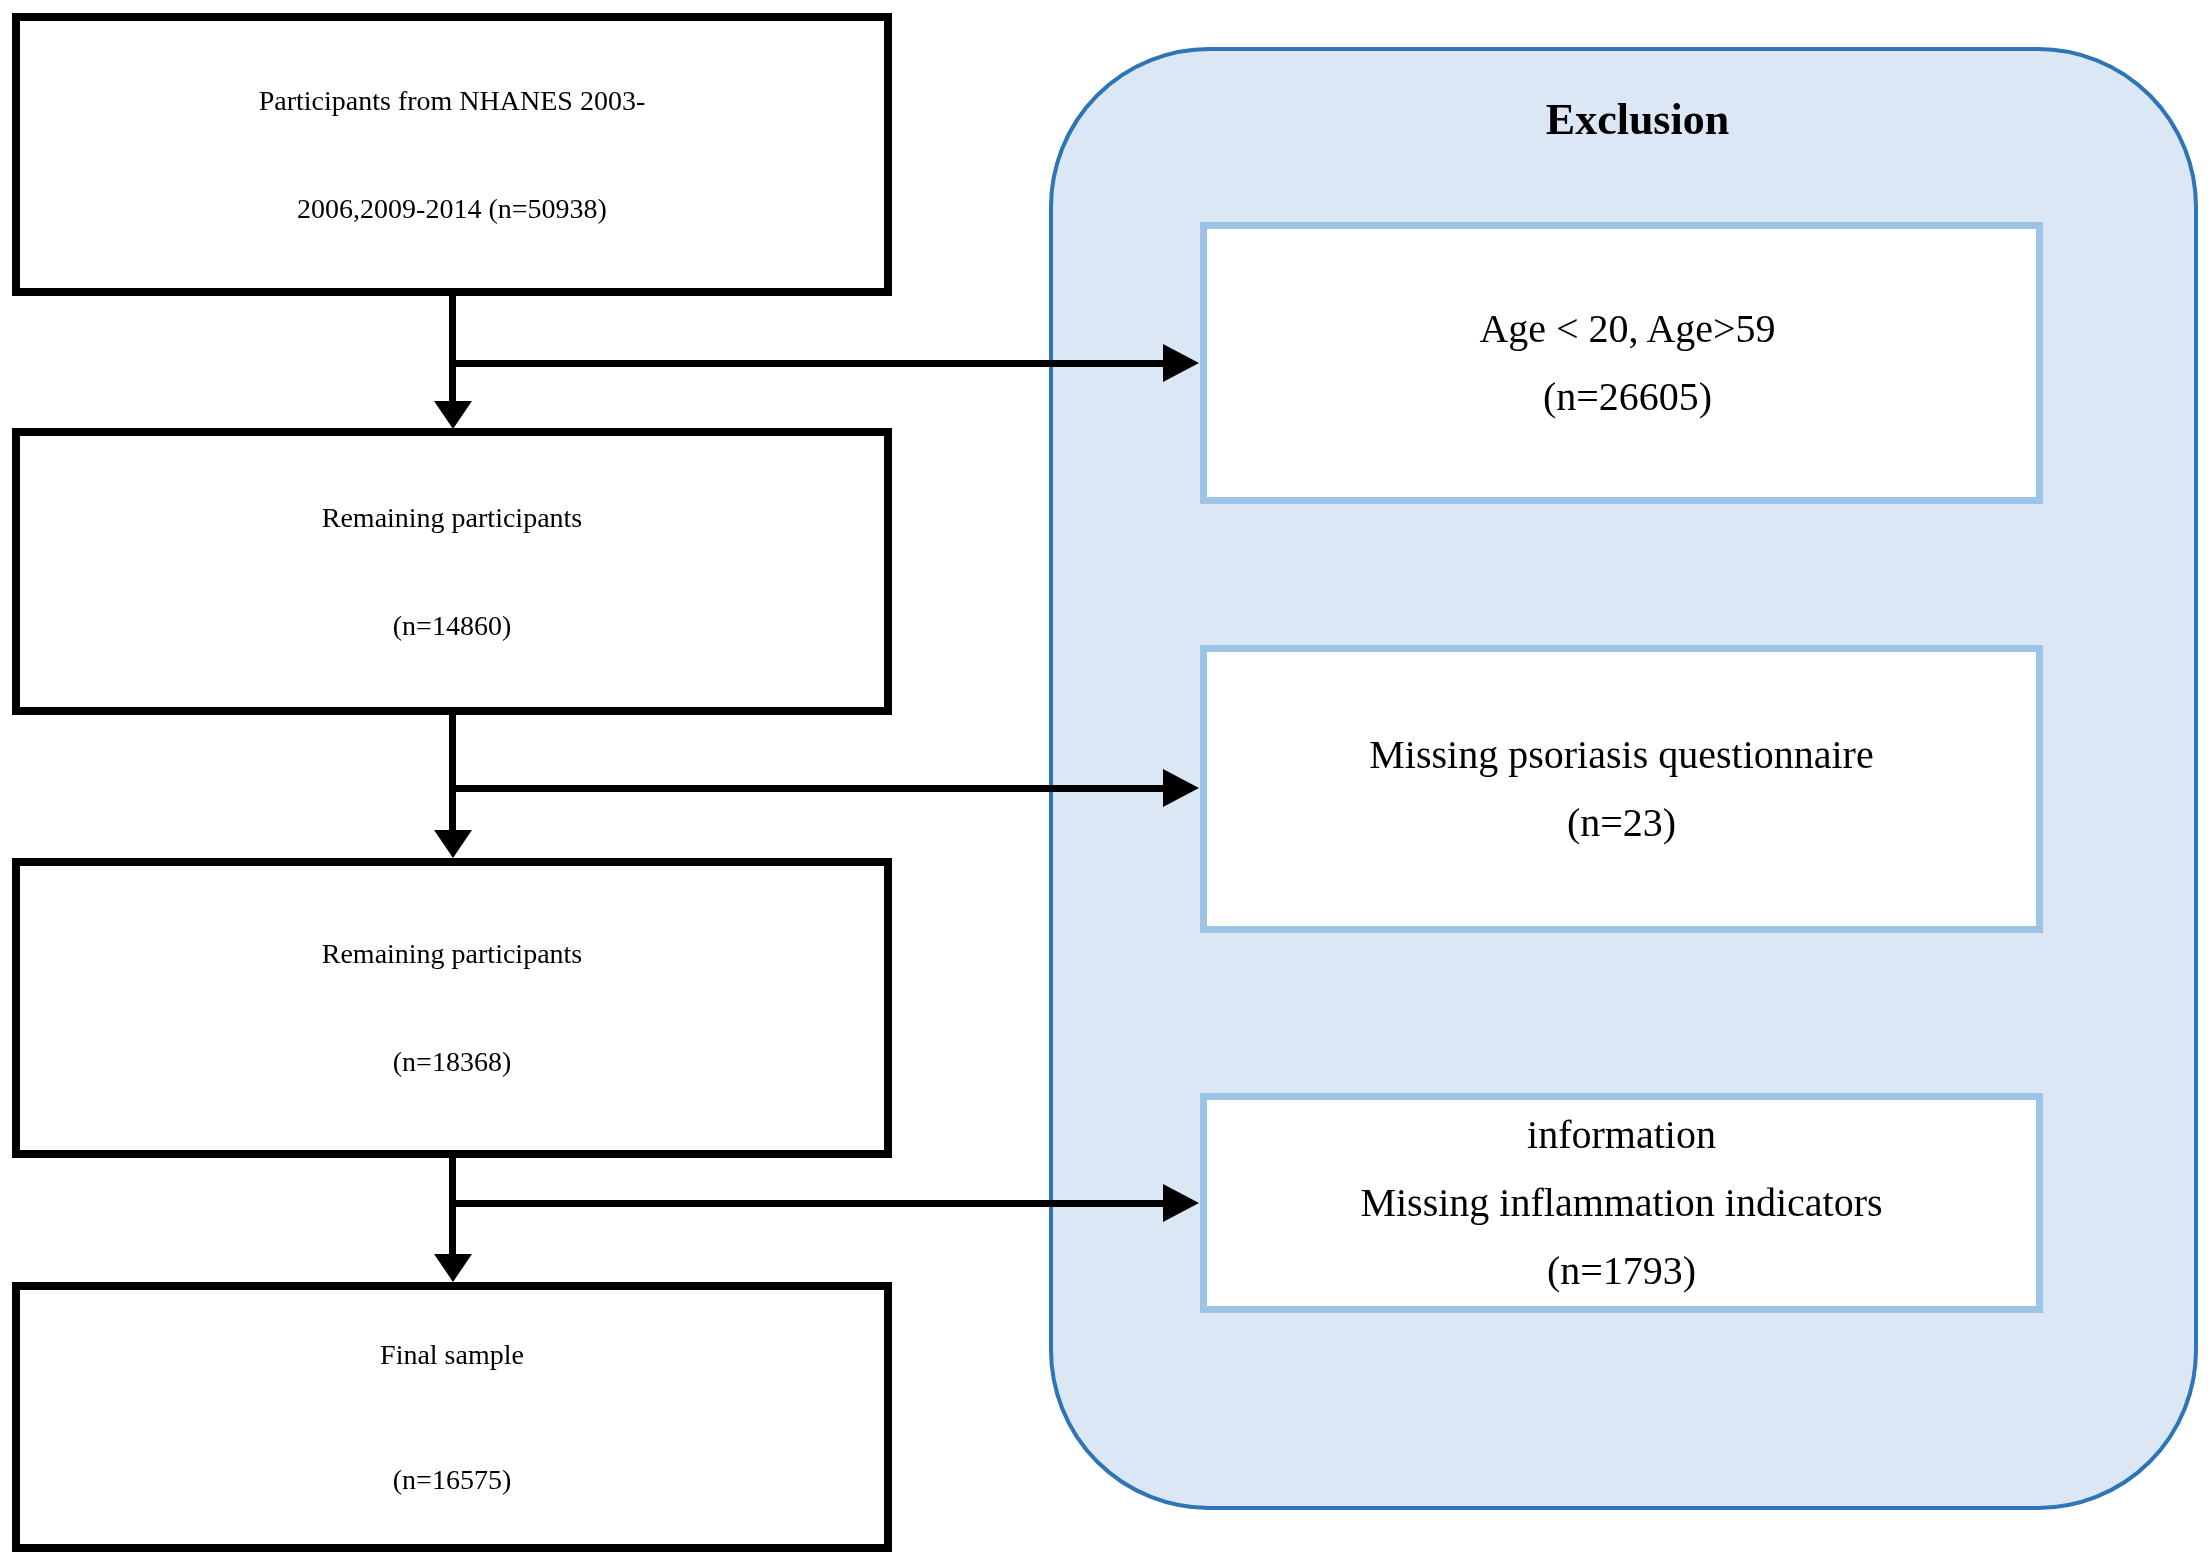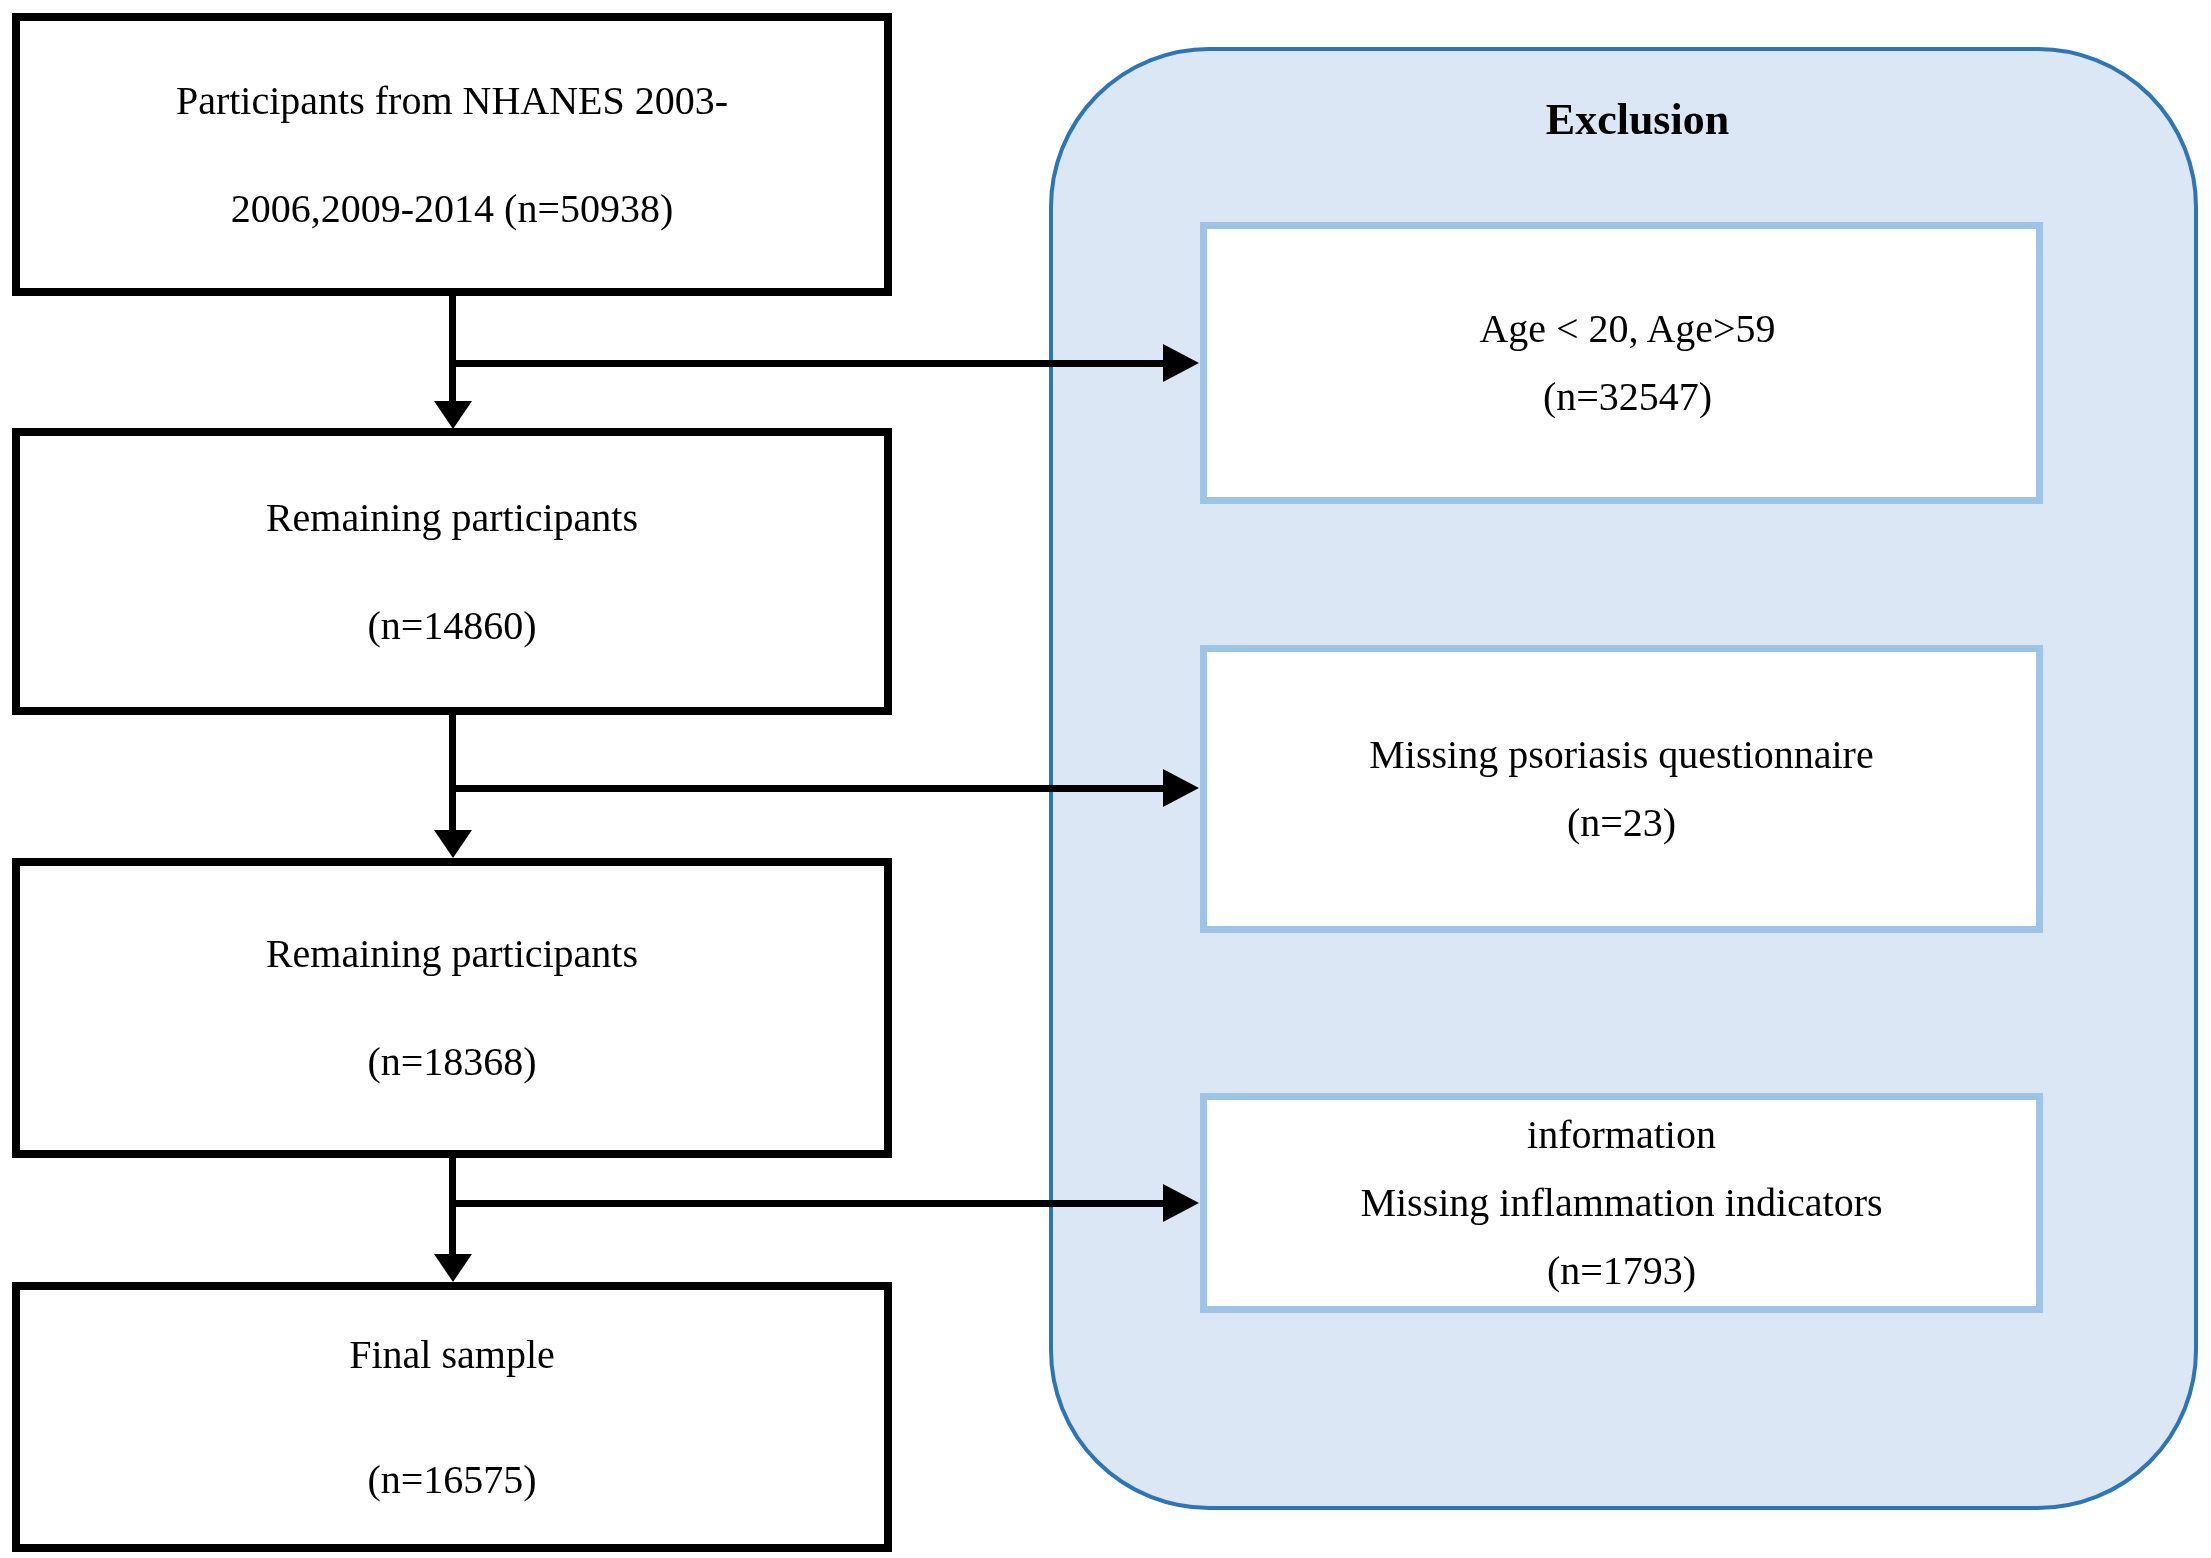--- a/index.html
+++ b/index.html
@@ -46,21 +46,21 @@
     left: 12px;
     width: 880px;
     box-sizing: border-box;
     background: var(--box_fill, #ffffff);
     border: 8px solid var(--ink, #000000);
     display: flex;
     flex-direction: column;
     justify-content: center;
     align-items: center;
     text-align: center;
-    font-size: 40px;
+    font-size: 28px;
     line-height: 108px;
   }
   .lbox.b1 { top: 13px;   height: 283px; }
   .lbox.b2 { top: 428px;  height: 287px; }
   .lbox.b3 { top: 858px;  height: 300px; }
   .lbox.b4 { top: 1282px; height: 270px; gap: 17px; }
 
   
   .ebox {
     position: absolute;
@@ -155,21 +155,21 @@
     <div class="tline">(n=18368)</div>
   </div>
 
   <div class="lbox b4">
     <div class="tline">Final sample</div>
     <div class="tline">(n=16575)</div>
   </div>
 
   <div class="ebox e1">
     <div class="tline">Age &lt; 20, Age&gt;59</div>
-    <div class="tline">(n=32547)</div>
+    <div class="tline">(n=26605)</div>
   </div>
 
   <div class="ebox e2">
     <div class="tline">Missing psoriasis questionnaire</div>
     <div class="tline">(n=23)</div>
   </div>
 
   <div class="ebox e3">
     <div class="tline">information</div>
     <div class="tline">Missing inflammation indicators</div>

